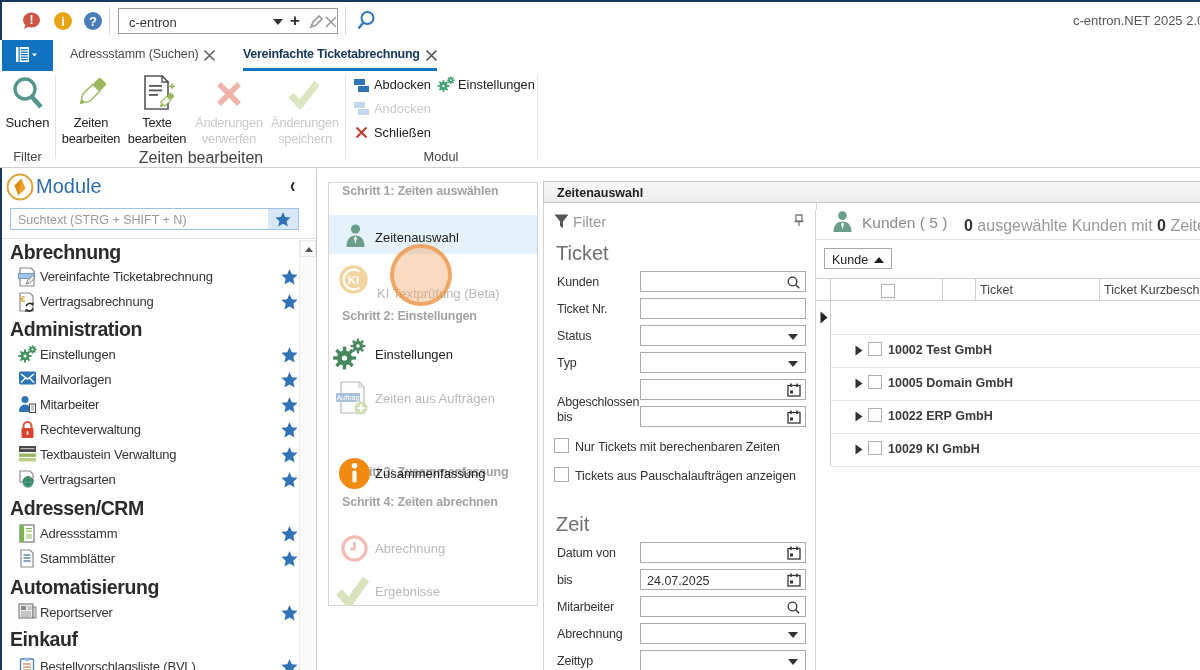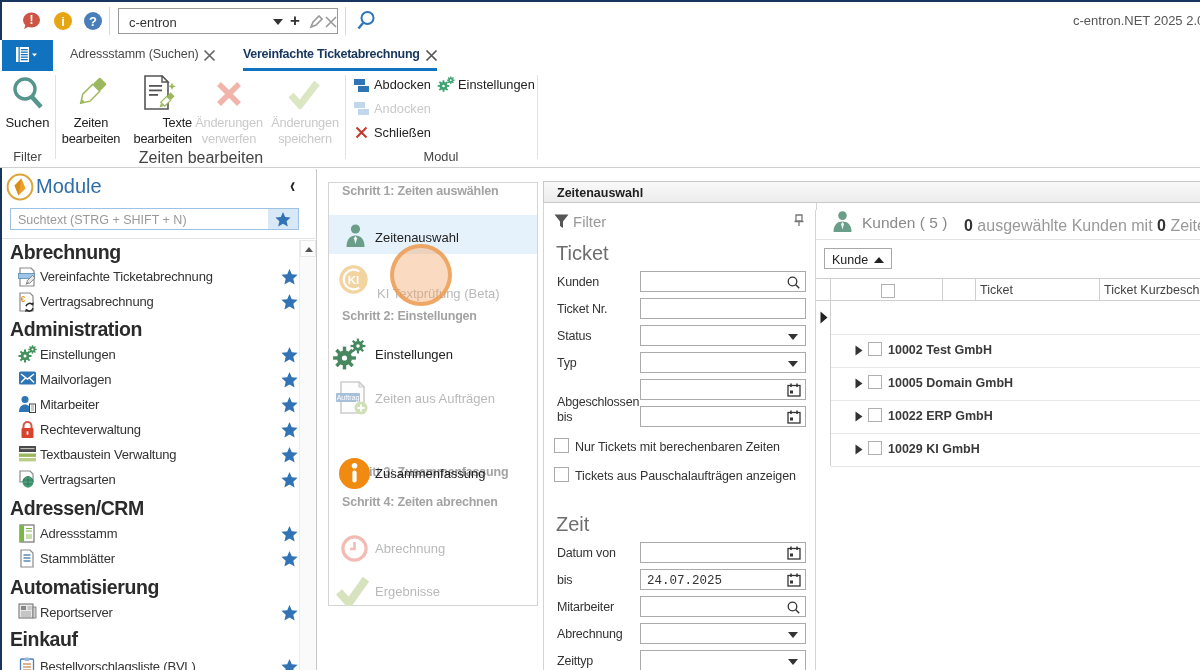--- a/index.html
+++ b/index.html
@@ -121,21 +121,21 @@
     <rect x="8" y="10" width="13" height="1.8" fill="#555"></rect>
     <rect x="8" y="14.5" width="13" height="1.8" fill="#555"></rect>
     <rect x="8" y="19" width="9" height="1.8" fill="#555"></rect>
     <g transform="translate(26 25) rotate(45)">
       <rect x="-2.8" y="-8" width="5.6" height="5" fill="#9cb85f"></rect>
       <rect x="-2.8" y="-2.4" width="5.6" height="8.4" fill="#fff" stroke="#9cb85f" stroke-width="1.2"></rect>
       <path d="M0 10.5 L-2 6.6 L2 6.6 Z" fill="#9cb85f"></path>
     </g>
     <path d="M31 7.5 l1.1 2.7 2.7 1.1 -2.7 1.1 -1.1 2.7 -1.1 -2.7 -2.7 -1.1 2.7 -1.1 Z" fill="#9cb85f"></path>
   </svg>
-  <div class="abs" style="left:122px;top:44px;width:70px;text-align:right;font-size:12.8px;letter-spacing:-0.2px;color:#222;line-height:16px;">Texte<br>bearbeiten</div>
+  <div class="abs" style="left:122px;top:44px;width:70px;text-align:center;font-size:12.8px;letter-spacing:-0.2px;color:#222;line-height:16px;">Texte<br>bearbeiten</div>
 
   <svg class="abs" style="left:216px;top:10px;" width="26" height="26" viewBox="0 0 26 26">
     <path d="M3 3 L23 23 M23 3 L3 23" stroke="#f0b4aa" stroke-width="5.5"></path>
   </svg>
   <div class="abs" style="left:187px;top:44px;width:84px;text-align:center;font-size:12.8px;letter-spacing:-0.2px;color:#c9c9c9;line-height:16px;">Änderungen<br>verwerfen</div>
 
   <svg class="abs" style="left:288px;top:8px;" width="32" height="30" viewBox="0 0 32 30">
     <path d="M3 16 L12 26 L29 4" stroke="#dbe6c3" stroke-width="7" fill="none"></path>
   </svg>
   <div class="abs" style="left:263px;top:44px;width:84px;text-align:center;font-size:12.8px;letter-spacing:-0.2px;color:#c9c9c9;line-height:16px;">Änderungen<br>speichern</div>
@@ -537,21 +537,21 @@
     <div class="abs" style="left:12px;top:310px;font-size:20px;color:#6e6e6e;">Zeit</div>
     <div class="abs flbl" style="top:343px;">Datum von</div>
     <div class="abs fin" style="top:339px;">
         <svg class="abs cal" style="right:4px;top:3px;" width="14" height="14" viewBox="0 0 14 14">
           <rect x="1" y="2.5" width="12" height="10.5" fill="none" stroke="#333" stroke-width="1.3"></rect>
           <path d="M4 0.5 V4 M10 0.5 V4" stroke="#333" stroke-width="1.5"></path>
           <rect x="3" y="7.5" width="3" height="3" fill="#333"></rect>
         </svg>
       </div>
     <div class="abs flbl" style="top:370px;">bis</div>
-    <div class="abs fin" style="top:366px;font-family:Liberation Mono, monospace;">
+    <div class="abs fin" style="top:366px;">
         <span style="position:absolute;left:6px;top:4px;font-size:12.5px;color:#333;">24.07.2025</span>
         <svg class="abs cal" style="right:4px;top:3px;" width="14" height="14" viewBox="0 0 14 14">
           <rect x="1" y="2.5" width="12" height="10.5" fill="none" stroke="#333" stroke-width="1.3"></rect>
           <path d="M4 0.5 V4 M10 0.5 V4" stroke="#333" stroke-width="1.5"></path>
           <rect x="3" y="7.5" width="3" height="3" fill="#333"></rect>
         </svg>
       </div>
     <div class="abs flbl" style="top:397px;">Mitarbeiter</div>
     <div class="abs fin" style="top:393px;">
         <svg class="abs" style="right:5px;top:4px;" width="13" height="13" viewBox="0 0 13 13">

